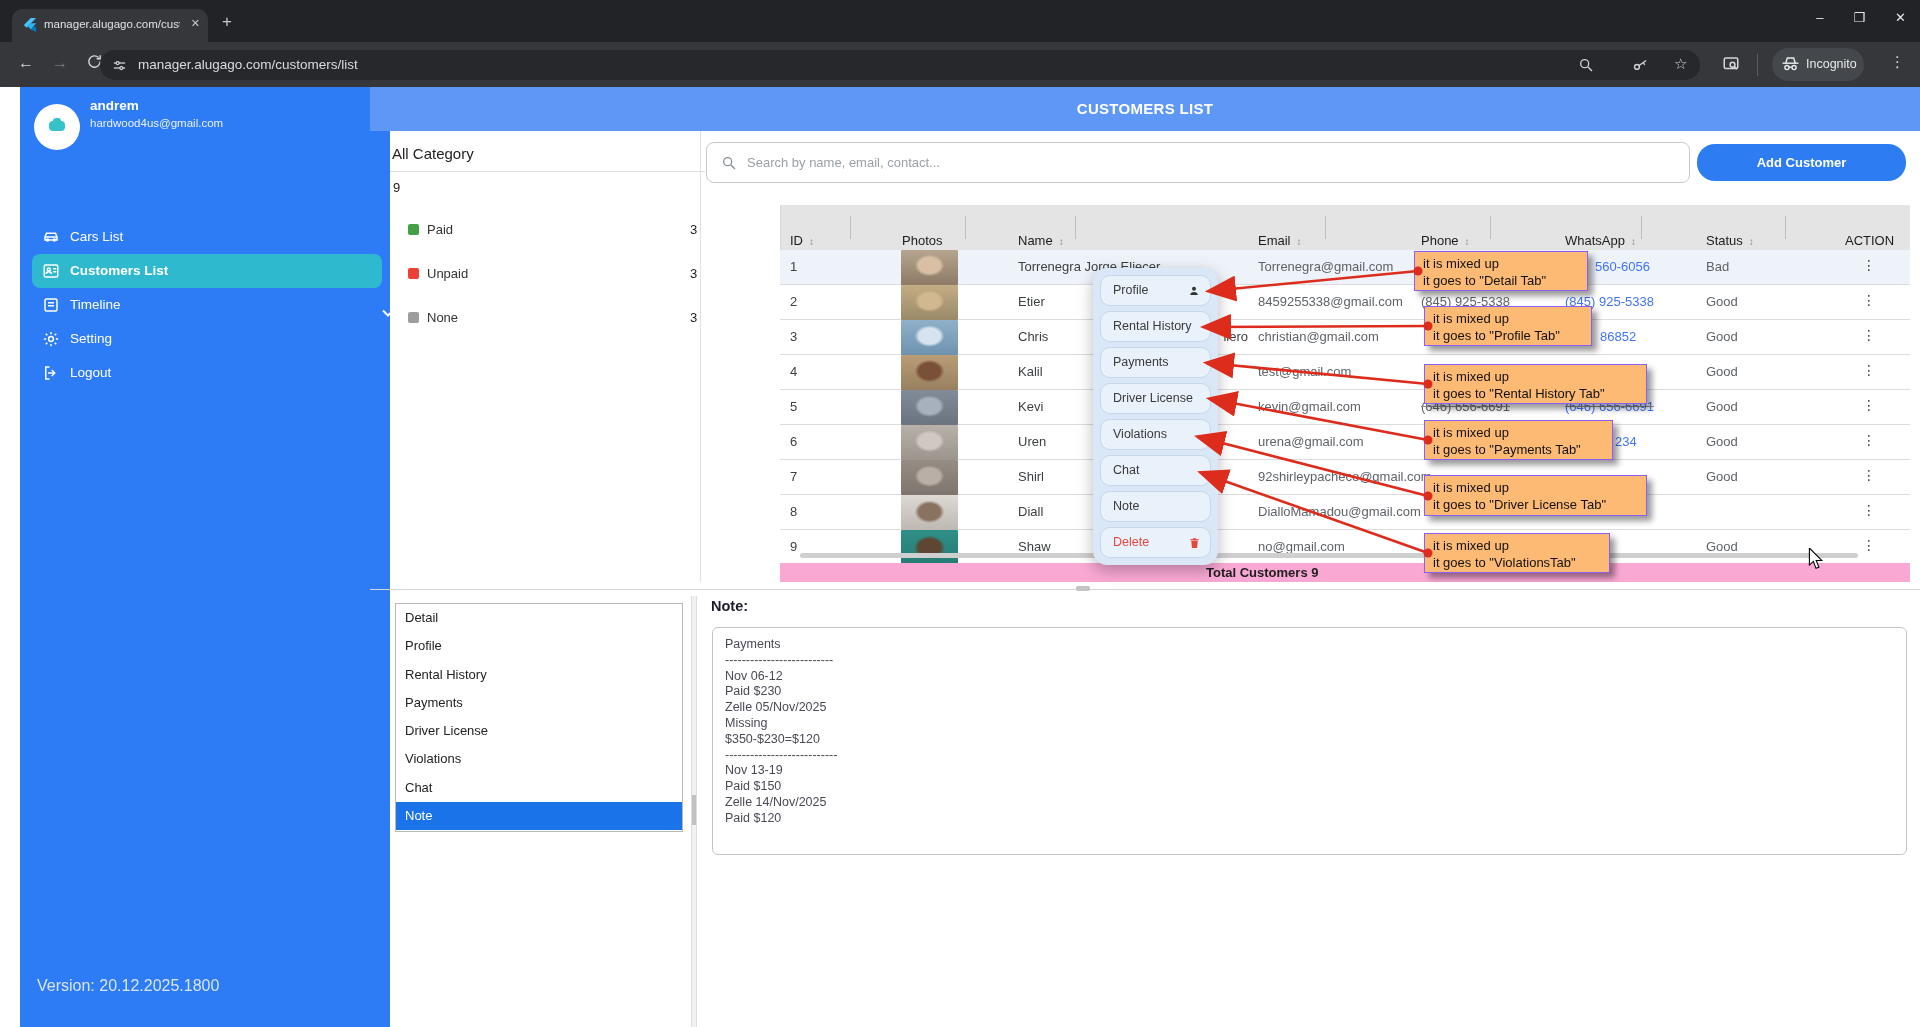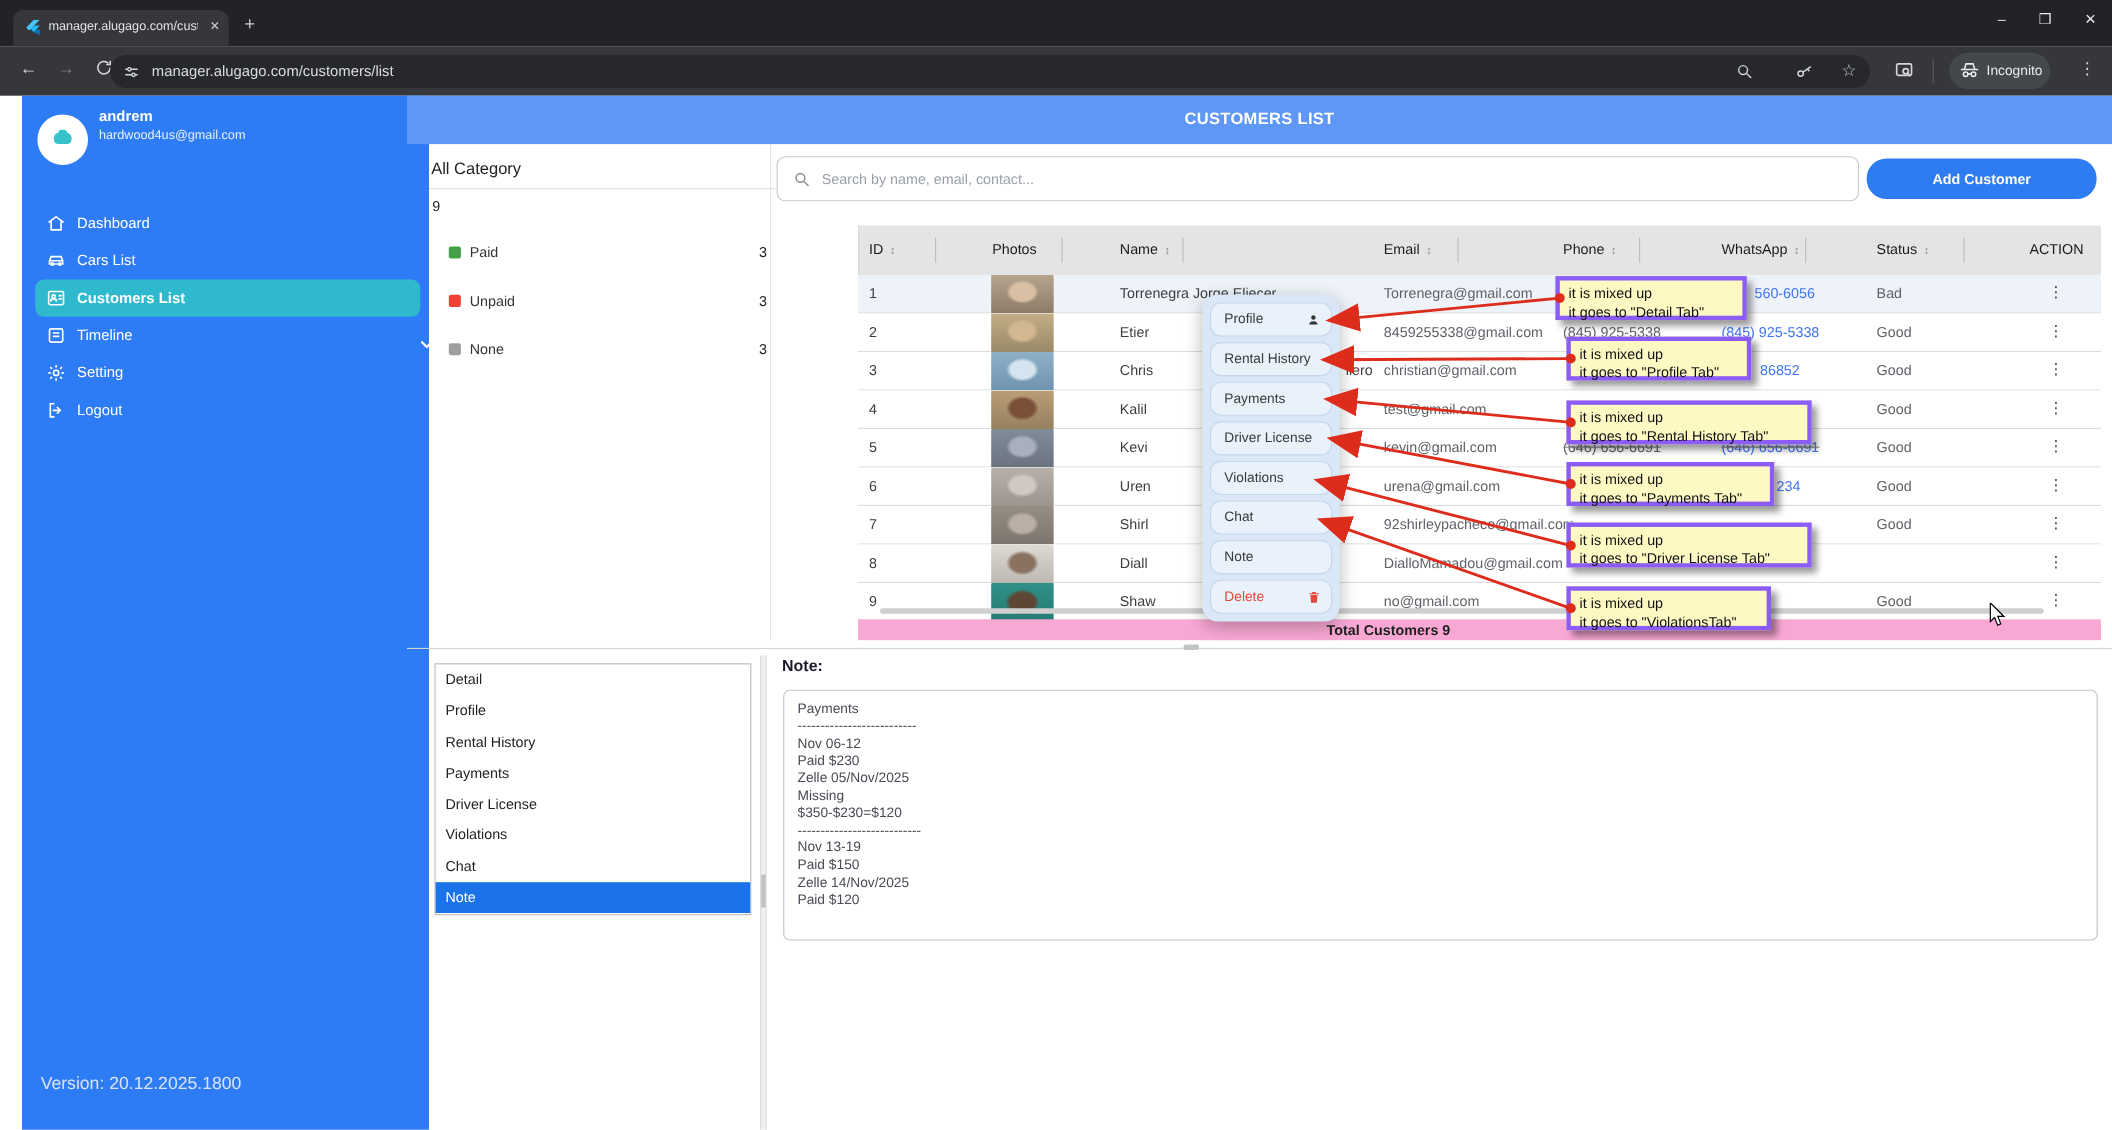--- a/index.html
+++ b/index.html
@@ -65,21 +65,21 @@
   #searchbox input { position:absolute; left:40px; top:1px; width:920px; height:37px; border:0; outline:0;
                      font-size:13px; color:#333; font-family:inherit; }
   #searchbox input::placeholder { color:#9aa0a6; }
   #addbtn { position:absolute; left:1697px; top:144px; width:209px; height:37px; background:#2d7cf2;
             border:0; border-radius:18px; color:#fff; font-weight:bold; font-size:13px; line-height:37px;
             text-align:center; font-family:inherit; }
 
   
   #thead { position:absolute; left:780px; top:205px; width:1130px; height:45px; background:#e4e4e4;
            font-size:13px; color:#1b1b1b; font-weight:500; }
-  .hc { position:absolute; top:14px; }
+  .hc { position:absolute; top:28px; }
   .sort { font-size:10px; color:#8a8a8a; margin-left:6px; }
   .hdiv { position:absolute; top:11px; width:1px; height:23px; background:#bdbdbd; }
   #tleft-line { position:absolute; left:780px; top:205px; width:1px; height:358px; background:#d9d9d9; }
   .trow { position:absolute; left:780px; width:1130px; height:35px; border-bottom:1px solid #dcdcdc;
           font-size:13px; color:#5f6368; background:#fff; }
   .trow.sel { background:#eef2f9; }
   .c-id { position:absolute; left:10px; top:9px; color:#3c4043; }
   .c-photo { position:absolute; left:121px; top:0; width:57px; height:35px; }
   .c-name { position:absolute; left:238px; top:9px; width:230px; color:#3c4043; white-space:nowrap;
             display:flex; justify-content:flex-start; }
@@ -112,21 +112,21 @@
   
   #ctxmenu { position:absolute; left:1093px; top:268px; width:125px; height:297px; background:#d9e7f7;
              border-radius:14px; box-shadow:0 5px 16px rgba(0,0,0,.28); z-index:5; }
   .mitem { position:absolute; left:7px; width:111px; height:31px; background:#e9f1fb; border:1px solid #c6d7ec;
            border-radius:10px; font-size:12.5px; color:#3a3a3a; line-height:29px; padding-left:12px;
            cursor:pointer; }
   .mitem svg { position:absolute; right:9px; top:8px; }
   .mitem.danger { color:#e5473d; }
 
   
-  .note { position:absolute; background:#fef9c3; border:4px solid #8b5cf6; padding:3px 8px; font-size:13px;
+  .note { position:absolute; background:#fdba74; border:1px solid #8b5cf6; padding:3px 8px; font-size:13px;
           line-height:17px; color:#111; box-shadow:5px 5px 6px rgba(0,0,0,.4); z-index:6; }
 
   
   #hsec-div { position:absolute; left:370px; top:589px; width:1550px; height:1px; background:#d5d5d5; }
   #draghandle { position:absolute; left:1076px; top:586px; width:14px; height:5px; background:#c3c3c3; border-radius:2px; }
   #tabspanel { position:absolute; left:395px; top:603px; width:288px; height:229px; border:1px solid #b9b9b9;
                background:#fff; }
   .dtab { position:relative; height:28.3px; font-size:13px; color:#222; line-height:28.3px; padding-left:9px;
           cursor:pointer; }
   .dtab.sel { background:#1a73e8; color:#fff; font-weight:500; }
@@ -217,27 +217,20 @@
 </div>
 
 <div id="sidebar">
   <div id="avatar">
       <b></b>
       <i></i>
     </div>
   <div id="uname">andrem</div>
   <div id="uemail">hardwood4us@gmail.com</div>
 
-  <div class="sbitem" style="top:99px;">
-    <svg width="18" height="18" viewBox="0 0 24 24" fill="none" stroke="#fff" stroke-width="2">
-        <path d="M3 11 L12 4 L21 11"></path>
-        <path d="M6 10 V20 H18 V10"></path>
-      </svg>
-    <span class="lbl">Dashboard</span>
-  </div>
   <div class="sbitem" style="top:133px;">
     <svg width="18" height="18" viewBox="0 0 24 24" fill="none" stroke="#fff" stroke-width="2">
         <path d="M4 16 v-4 l2-5 h12 l2 5 v4 z"></path>
         <path d="M4 12 h16"></path>
         <circle cx="7.5" cy="16" r="1.4"></circle>
         <circle cx="16.5" cy="16" r="1.4"></circle>
       </svg>
     <span class="lbl">Cars List</span>
   </div>
   <div class="sbitem sel" style="top:253px;top:167px;">

